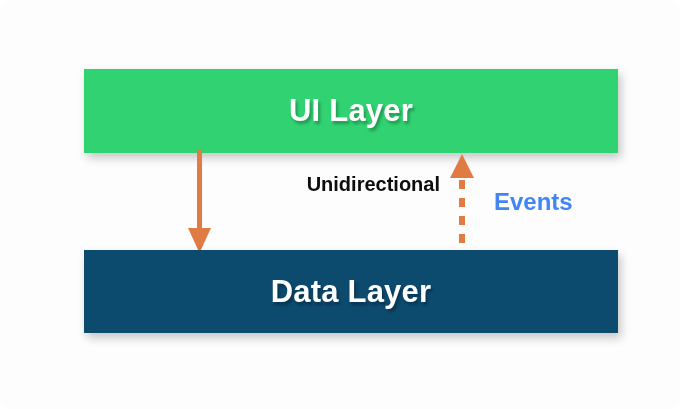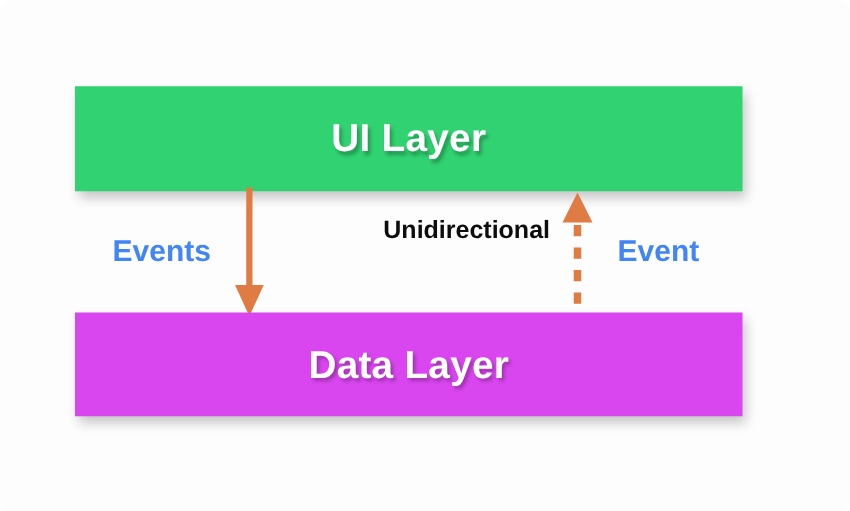--- a/index.html
+++ b/index.html
@@ -14,36 +14,36 @@
     background: #fdfdfd;
     border-radius: 10px;
     overflow: hidden;
     font-family: "Liberation Sans", sans-serif;
     -webkit-font-smoothing: antialiased;
   }
 
   
   .layer-box {
     position: absolute;
-    left: 60px;
+    left: 84px;
     width: 534px;
     display: flex;
     align-items: center;
     justify-content: center;
     box-shadow: 3px 5px 9px rgba(0,0,0,0.22);
   }
   #ui-layer-box {
     top: 69px;
     height: 84px;
     background: #30d271;
   }
   #data-layer-box {
     top: 250px;
     height: 83px;
-    background: #d946ef;
+    background: #0c4a6e;
     align-items: center;
   }
   .layer-title {
     color: #ffffff;
     font-weight: bold;
     font-size: 31px;
     letter-spacing: 0.2px;
     text-shadow: 2px 3px 3px rgba(0,0,0,0.28);
     white-space: nowrap;
   }
@@ -87,30 +87,29 @@
 
   <div class="layer-box" id="ui-layer-box">
     <span class="layer-title">UI Layer</span>
   </div>
 
   <svg class="arrow-svg" id="events-arrow" viewBox="0 0 30 108">
     <line x1="13.5" y1="0" x2="13.5" y2="80" stroke="#e07b43" stroke-width="5"></line>
     <polygon points="2,78 25,78 13.5,103" fill="#e07b43"></polygon>
   </svg>
 
-  <span class="side-label" id="events-label">Events</span>
 
   <div id="flow-caption">
     <span class="caption-line">Unidirectional</span>
   </div>
 
   <svg class="arrow-svg" id="stream-arrow" viewBox="0 0 30 106">
     <polygon points="2,28 26,28 14,4" fill="#e07b43"></polygon>
     <line x1="14" y1="30" x2="14" y2="102" stroke="#e07b43" stroke-width="6" stroke-dasharray="9 9"></line>
   </svg>
 
-  <span class="side-label" id="stream-label">Event</span>
+  <span class="side-label" id="stream-label">Events</span>
 
   <div class="layer-box" id="data-layer-box">
     <span class="layer-title">Data Layer</span>
   </div>
 
 </div>
 
 </body></html>

